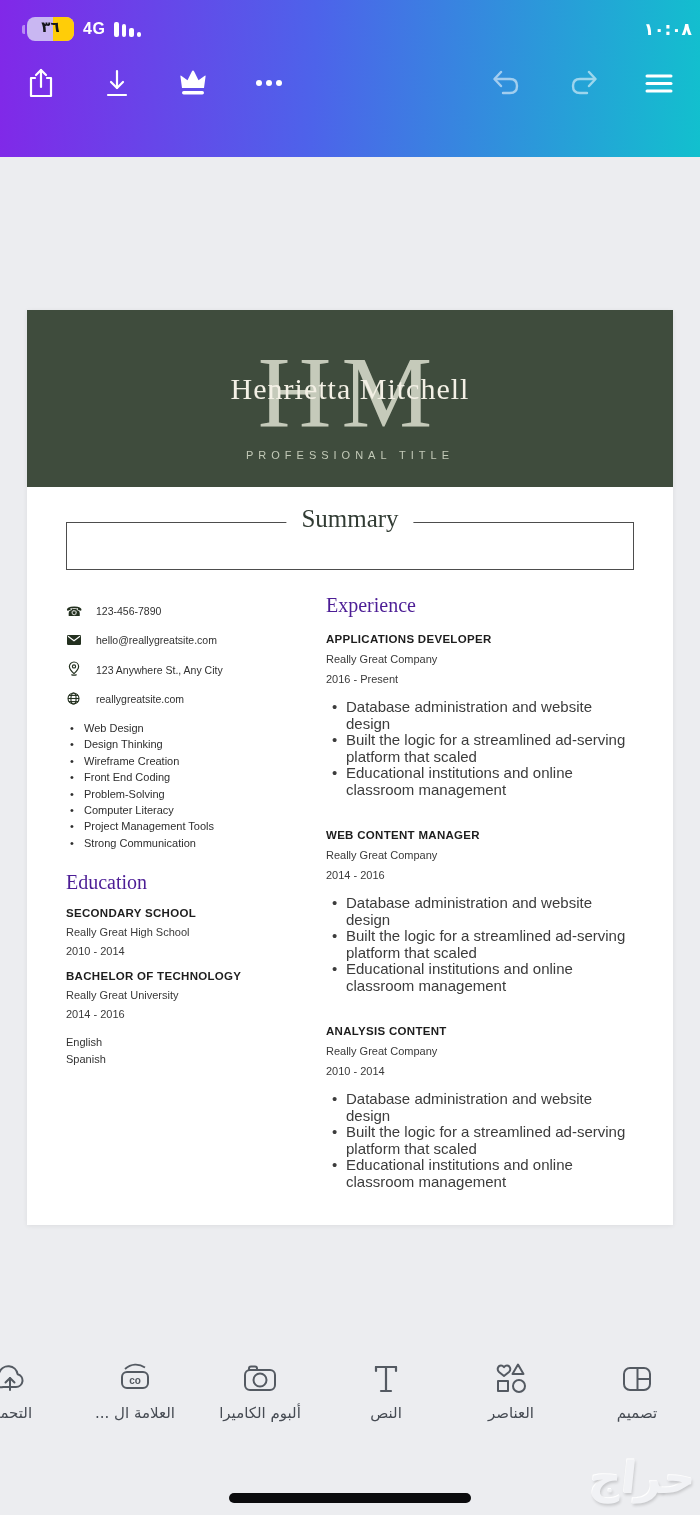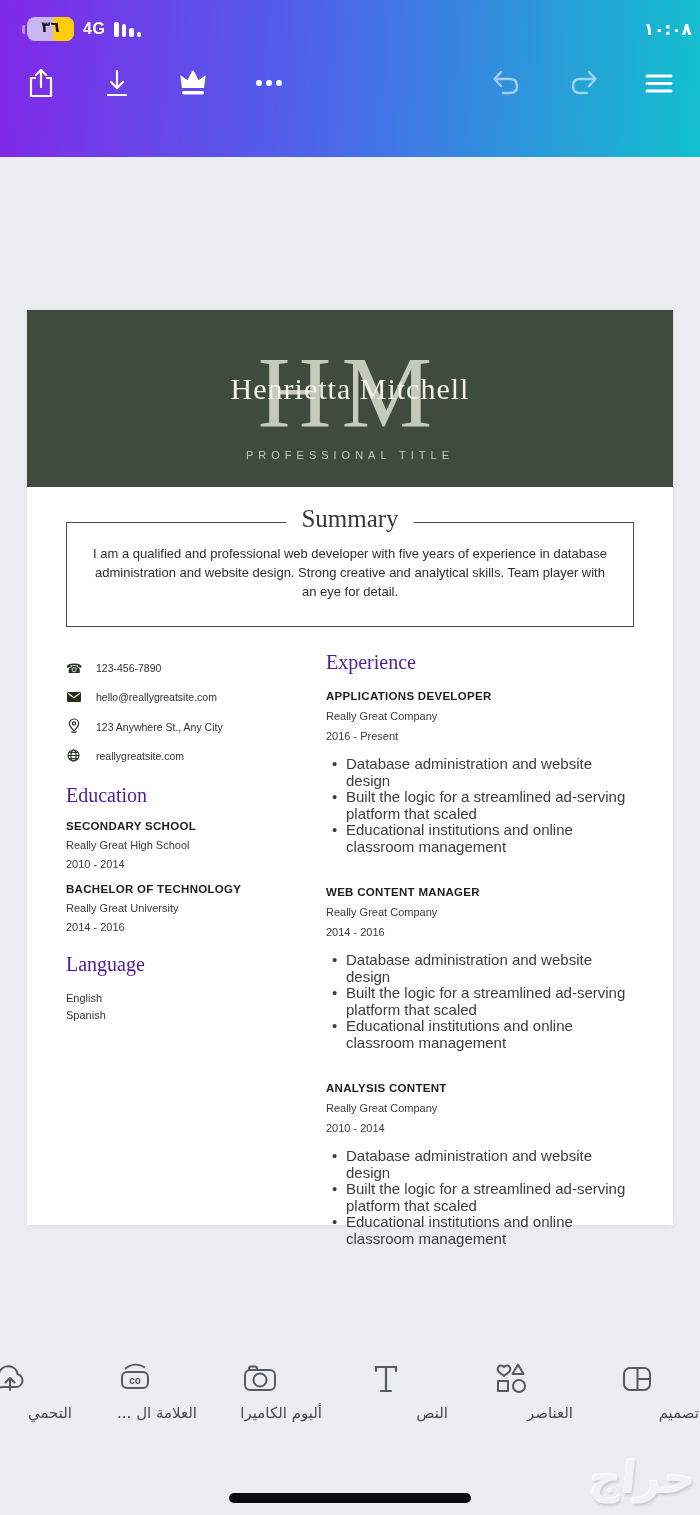--- a/index.html
+++ b/index.html
@@ -76,21 +76,21 @@
   .lang-list{margin-top:14px;}
   .lang-item{font-size:11px;color:#333;line-height:17px;}
   .xp-entry{margin-top:16px;margin-bottom:31px;}
   .xp-title{font-size:11.5px;font-weight:700;color:#1d1d1d;letter-spacing:.3px;margin:0;}
   .xp-line{font-size:11px;color:#3a3a3a;margin:8px 0 0 0;}
   .xp-bullets{margin:14px 0 0 0;padding:0;list-style:none;}
   .xp-bullets li{position:relative;padding-left:20px;font-size:15px;line-height:16.5px;color:#3c3c3c;}
   .xp-bullets li::before{content:"•";position:absolute;left:6px;color:#3c3c3c;}
   
   .bottom-bar{position:absolute;left:0;top:1358px;width:700px;height:95px;}
-  .bb-item{position:absolute;top:0;width:124px;text-align:right;}
+  .bb-item{position:absolute;top:0;width:124px;text-align:center;}
   .bb-item .bicon{display:block;margin:0 auto;height:42px;display:flex;align-items:center;justify-content:center;}
   .bb-label{display:block;margin-top:4px;font-family:"DejaVu Sans",sans-serif;font-size:15px;color:#464b53;direction:rtl;white-space:nowrap;}
   .home-indicator{position:absolute;left:229px;top:1493px;width:242px;height:10px;border-radius:6px;background:#0b0b0d;}
   .haraj-mark{
     position:absolute;right:4px;top:1452px;direction:rtl;
     font-family:"DejaVu Sans",sans-serif;font-weight:700;font-size:44px;color:#f1f2f5;
     text-shadow:1px 2px 3px rgba(0,0,0,.16),-1px -1px 0 #ffffff;
     transform:skewX(-6deg);letter-spacing:2px;
   }
 </style>
@@ -169,21 +169,20 @@
 
 <div class="page">
   <div class="page-header">
     <div class="monogram">HM</div>
     <div class="person-name">Henrietta Mitchell</div>
     <div class="prof-title">PROFESSIONAL TITLE</div>
   </div>
   <div class="page-body">
     <div class="summary-box">
       <span class="summary-title">Summary</span>
-      <p class="summary-text">I am a qualified and professional web developer with five years of experience in database administration and website design. Strong creative and analytical skills. Team player with an eye for detail.</p>
     </div>
     <div class="columns">
       <div class="col-left">
         <div style="margin-top:9px;">
           <div class="contact-row">
             <span class="cicon">☎</span>
             <span class="ctext">123-456-7890</span>
           </div>
           <div class="contact-row">
             <span class="cicon">
@@ -211,34 +210,43 @@
                   <ellipse cx="6.5" cy="6.5" rx="2.6" ry="5.5"></ellipse>
                 <path d="M1 6.5 H12"></path>
                   <path d="M1.8 3.4 H11.2"></path>
                   <path d="M1.8 9.6 H11.2"></path>
               </svg>
             </span>
             <span class="ctext">reallygreatsite.com</span>
           </div>
         </div>
 
+        <ul class="skills-list">
+          <li>Web Design</li>
+          <li>Design Thinking</li>
+          <li>Wireframe Creation</li>
+          <li>Front End Coding</li>
+          <li>Problem-Solving</li>
+          <li>Computer Literacy</li>
+          <li>Project Management Tools</li>
+          <li>Strong Communication</li>
+        </ul>
 
         <h2 class="sec-heading">Education</h2>
         <div class="edu-entry">
           <p class="edu-degree">SECONDARY SCHOOL</p>
           <p class="edu-line">Really Great High School</p>
           <p class="edu-line">2010 - 2014</p>
         </div>
         <div class="edu-entry">
           <p class="edu-degree">BACHELOR OF TECHNOLOGY</p>
           <p class="edu-line">Really Great University</p>
           <p class="edu-line">2014 - 2016</p>
         </div>
 
-        <h2 class="sec-heading">Language</h2>
         <div class="lang-list">
           <div class="lang-item">English</div>
           <div class="lang-item">Spanish</div>
         </div>
       </div>
 
       <div class="col-right">
         <h2 class="sec-heading" style="margin-top:0;">Experience</h2>
 
         <div class="xp-entry">

